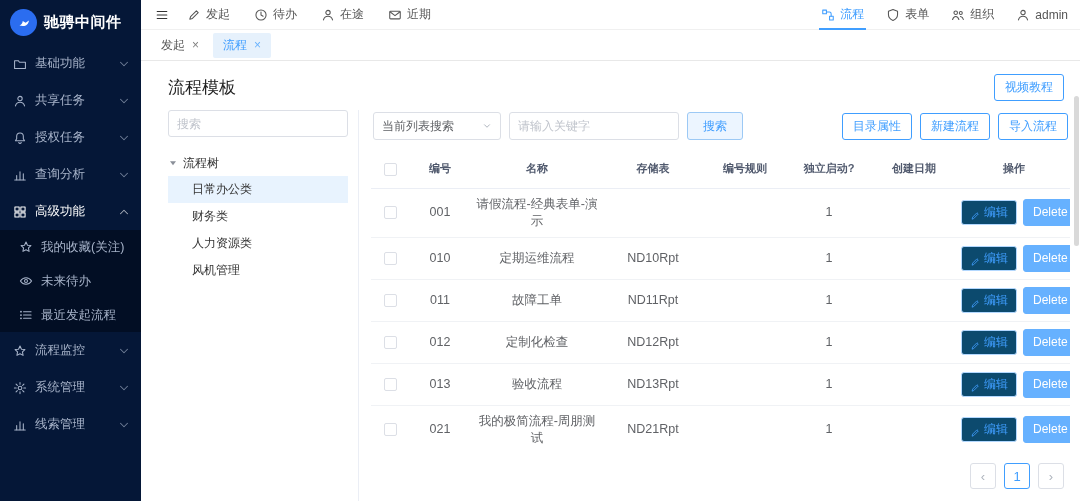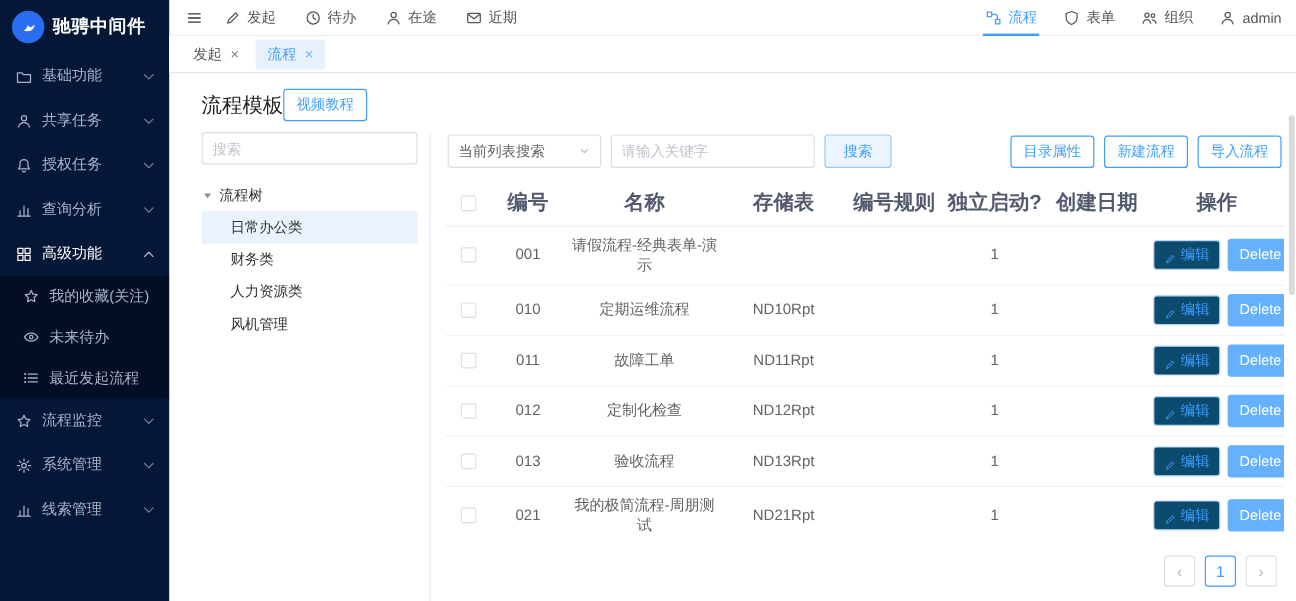--- a/index.html
+++ b/index.html
@@ -26,21 +26,21 @@
   .topbar-right{display:flex;align-items:center;gap:22px;margin-left:auto}
   .top-item{display:flex;align-items:center;gap:5px;color:#555;cursor:pointer;height:30px;position:relative;white-space:nowrap}
   .top-item.active{color:#409EFF}
   .top-item.active::after{content:"";position:absolute;left:-2px;right:-2px;bottom:0;height:2px;background:#409EFF}
   .tabbar{height:31px;display:flex;align-items:center;padding-left:10px;border-bottom:1px solid #e8e8e8;background:#fff;gap:4px;flex-shrink:0}
   .tab{display:flex;align-items:center;gap:7px;height:25px;padding:0 10px;color:#555;cursor:pointer;border-radius:2px}
   .tab.active{background:#e6f1fc;color:#409EFF}
   .tab .x{opacity:.75}
   
   .content{flex:1;display:flex;flex-direction:column;min-height:0}
-  .panel-header{display:flex;align-items:center;padding:13px 16px 9px 27px}
+  .panel-header{display:flex;align-items:center;justify-content:space-between;padding:13px 16px 9px 27px}
   .page-title{font-size:17px;font-weight:500;color:#222}
   .btn-outline{background:#fff;border:1px solid #409EFF;color:#409EFF;border-radius:3px;padding:4px 10px;font-size:12px;cursor:pointer;font-family:inherit;white-space:nowrap}
   .panel-body{flex:1;display:flex;min-height:0;padding:0 10px 0 27px}
   .tree-col{width:190px;flex-shrink:0;padding-right:10px}
   .tree-search{width:100%;height:27px;border:1px solid #dcdfe6;border-radius:3px;padding:0 8px;font:inherit;color:#333;outline:none}
   .tree-search::placeholder{color:#c0c4cc}
   .tree{margin-top:13px}
   .tree-root{display:flex;align-items:center;gap:5px;height:26px;cursor:pointer;color:#333}
   .tree-root .ico{width:10px;height:10px;color:#8a8f99}
   .tree-node{height:27px;line-height:27px;padding-left:24px;cursor:pointer;color:#333;white-space:nowrap}
@@ -48,21 +48,21 @@
   .table-col{flex:1;min-width:0;border-left:1px solid #ebeef5;padding-left:12px;display:flex;flex-direction:column}
   .toolbar{display:flex;align-items:center;gap:8px;padding:2px 2px 10px}
   .scope-select{width:128px;height:28px;border:1px solid #dcdfe6;border-radius:3px;display:flex;align-items:center;justify-content:space-between;padding:0 8px;color:#606266;cursor:pointer;background:#fff;flex-shrink:0}
   .scope-select .ico,.pg-size .ico{width:10px;height:10px;color:#b0b6bf}
   .kw-input{width:170px;height:28px;border:1px solid #dcdfe6;border-radius:3px;padding:0 8px;font:inherit;color:#333;outline:none}
   .kw-input::placeholder{color:#c0c4cc}
   .btn-search{height:28px;padding:0 15px;background:#ecf5ff;border:1px solid #9cc9f5;color:#409EFF;border-radius:3px;font:inherit;cursor:pointer}
   .spacer{flex:1}
   .table-wrap{flex:1;overflow:hidden}
   table{width:100%;border-collapse:collapse;table-layout:fixed}
-  thead th{height:38px;font-weight:bold;color:#515a6e;font-size:17px;border-bottom:1px solid #ebeef5;text-align:center}
+  thead th{height:38px;font-weight:bold;color:#515a6e;font-size:11px;border-bottom:1px solid #ebeef5;text-align:center}
   tbody td{border-bottom:1px solid #f0f2f5;text-align:center;padding:7px 4px;color:#606266;font-size:12.5px;line-height:17px;word-break:break-all}
   .cb{display:inline-block;width:13px;height:13px;border:1px solid #dcdfe6;border-radius:2px;background:#fff;cursor:pointer;vertical-align:middle}
   .ops{white-space:nowrap}
   .btn-edit{display:inline-flex;align-items:flex-end;gap:3px;background:#0c4a6e;border:1px solid #b3d8ff;color:#409EFF;border-radius:3px;padding:3px 8px;font:inherit;font-size:12px;cursor:pointer;margin-right:6px;vertical-align:middle}
   .btn-edit .ico{width:11px;height:11px}
   .btn-del{background:#66b1ff;border:1px solid #66b1ff;color:#fff;border-radius:3px;padding:4px 9px;font:inherit;font-size:12px;cursor:pointer;vertical-align:middle}
   .pagination{display:flex;align-items:center;justify-content:flex-end;gap:8px;padding:10px 6px 12px 0;margin-top:auto}
   .pg-btn{min-width:26px;height:26px;border:1px solid #dcdfe6;background:#fff;border-radius:3px;display:flex;align-items:center;justify-content:center;color:#aeb4bd;cursor:pointer;font:inherit;font-size:13px}
   .pg-btn.page{color:#409EFF;border-color:#409EFF}
   .pg-size{height:26px;border:1px solid #dcdfe6;border-radius:3px;display:flex;align-items:center;gap:7px;padding:0 9px;color:#606266;cursor:pointer;background:#fff}

